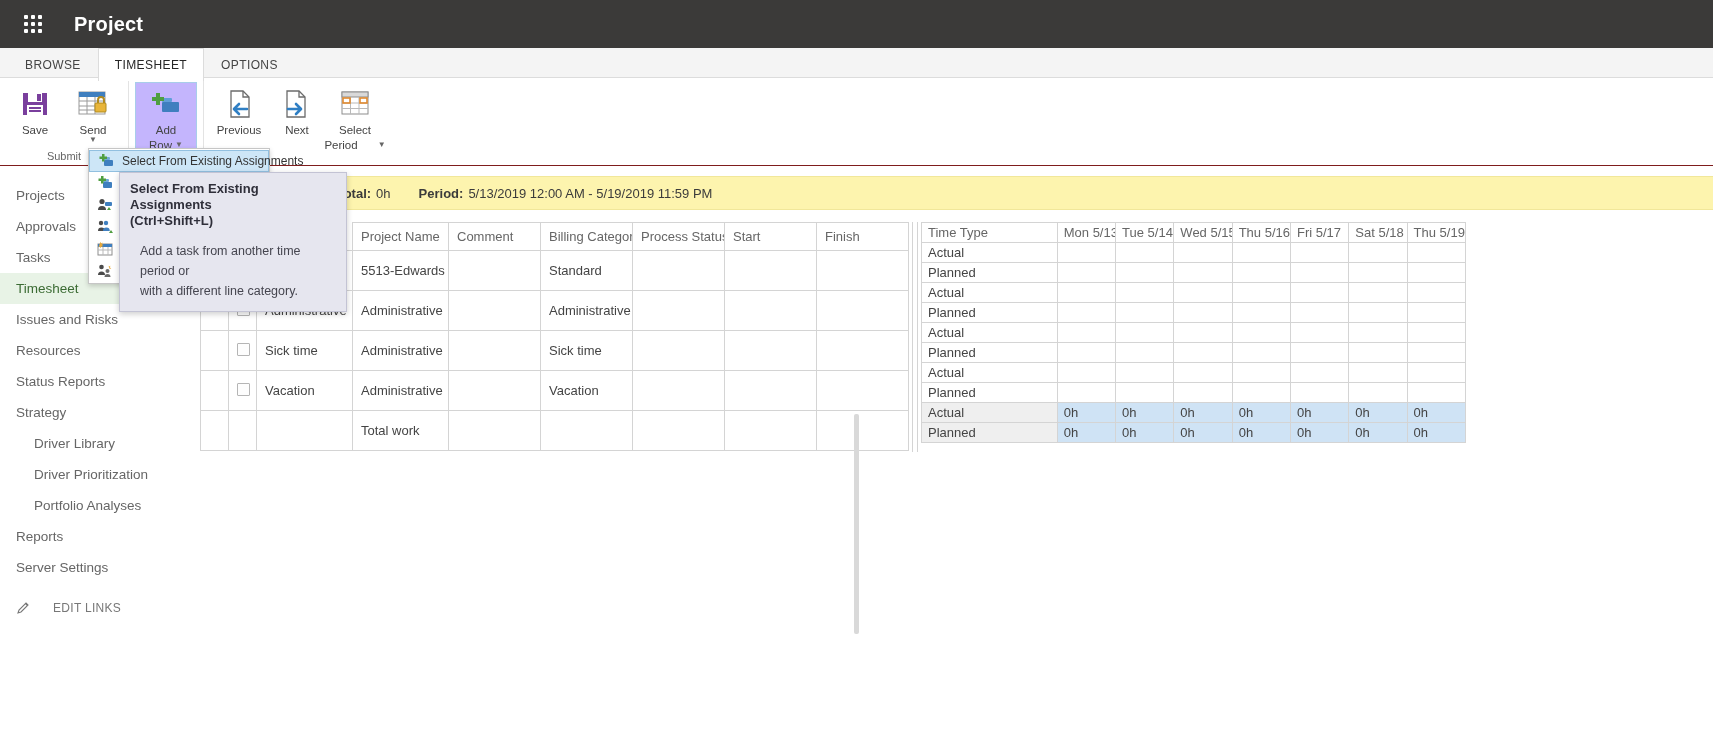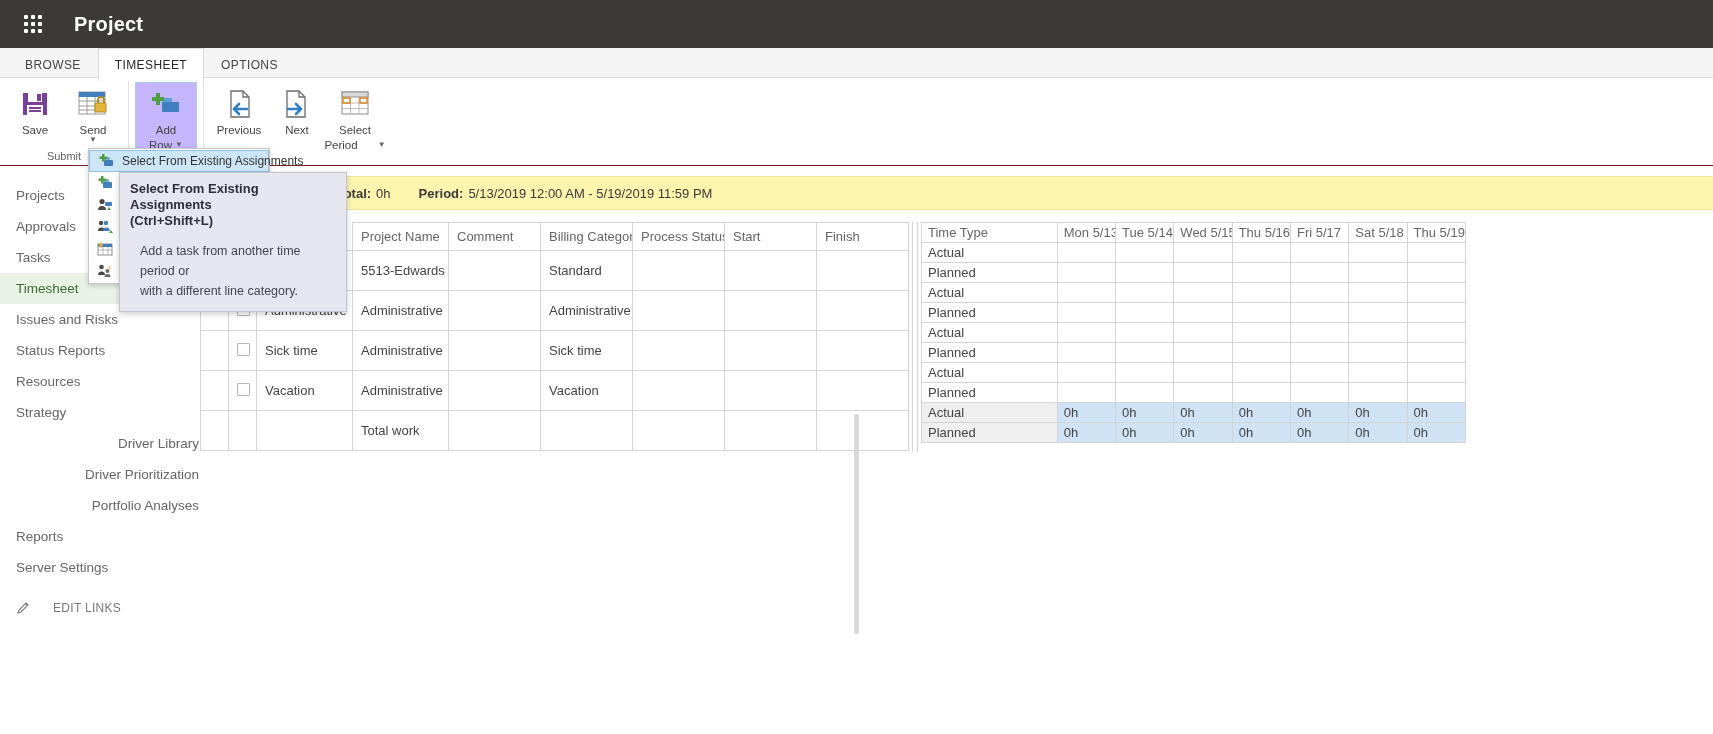--- a/index.html
+++ b/index.html
@@ -133,21 +133,21 @@
     padding-top: 14px;
     border-right: 1px solid #ffffff;
   }
   .nav-item {
     padding: 7px 0 7px 16px;
     font-size: 13.5px;
     color: #666;
     cursor: pointer;
     line-height: 17px;
   }
-  .nav-item.sub { padding-left: 34px; text-align: right; }
+  .nav-item.sub { padding-left: 34px; }
   .nav-item.current {
     background: #e8f3e6;
     color: #3b6b33;
     font-weight: normal;
   }
   #edit-links {
     margin-top: 18px;
     padding-left: 16px;
     display: flex;
     align-items: center;
@@ -458,22 +458,22 @@
 </div>
 
 <div id="body-area">
 
   <div id="left-nav">
     <div class="nav-item">Projects</div>
     <div class="nav-item">Approvals</div>
     <div class="nav-item">Tasks</div>
     <div class="nav-item current">Timesheet</div>
     <div class="nav-item">Issues and Risks</div>
+    <div class="nav-item">Resources</div>
     <div class="nav-item">Status Reports</div>
-    <div class="nav-item">Resources</div>
     <div class="nav-item">Strategy</div>
     <div class="nav-item sub">Driver Library</div>
     <div class="nav-item sub">Driver Prioritization</div>
     <div class="nav-item sub">Portfolio Analyses</div>
     <div class="nav-item">Reports</div>
     <div class="nav-item">Server Settings</div>
 
     <div id="edit-links">
       <span>
         <svg width="14" height="14" viewBox="0 0 14 14">

